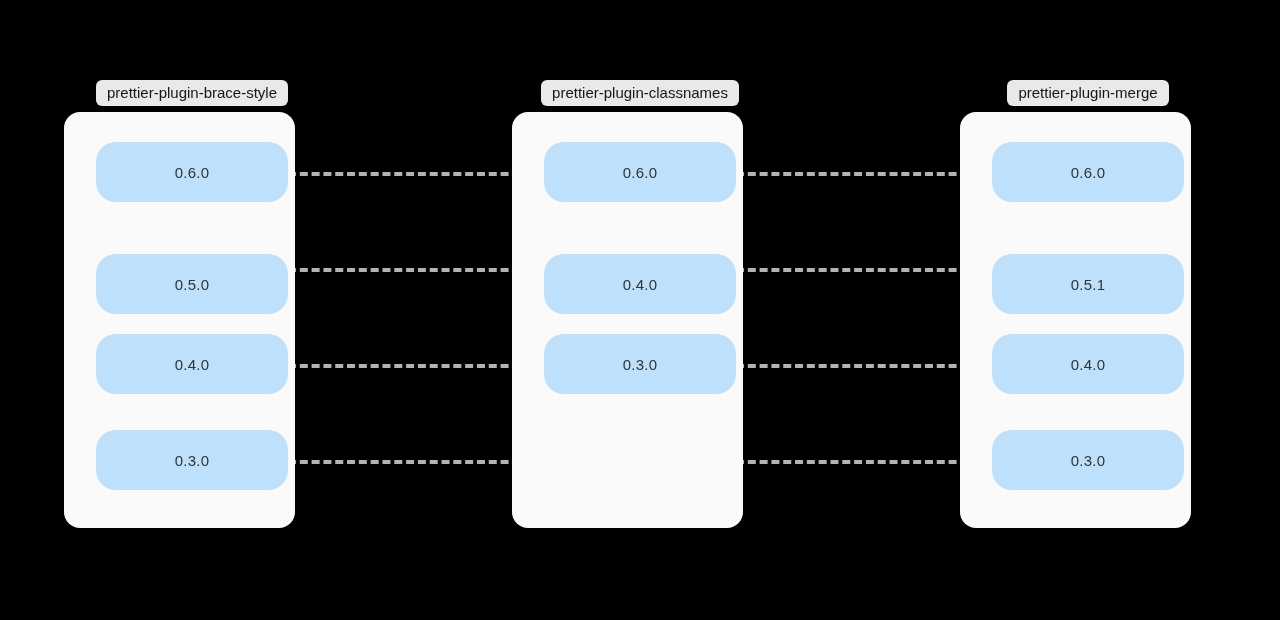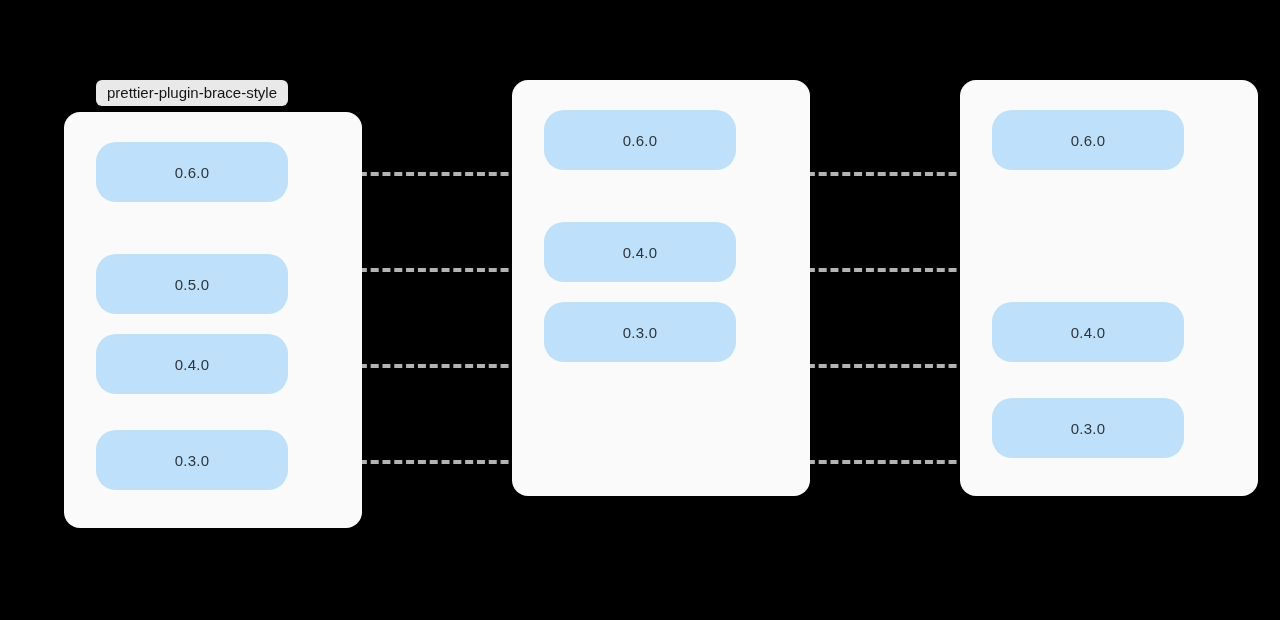--- a/index.html
+++ b/index.html
@@ -63,21 +63,21 @@
     background: #e9e9e9;
     border-radius: 6px;
     font-size: 15px;
     line-height: 26px;
     color: #161616;
     white-space: nowrap;
   }
 
   .panel {
     position: relative;
-    width: 298px;
+    width: 231px;
     height: 416px;
     background: #fafafa;
     border-radius: 16px;
     overflow: hidden;
   }
 
   .node {
     position: absolute;
     left: 32px;
     width: 192px;
@@ -116,26 +116,33 @@
         <div class="column-header-pill">prettier-plugin-brace-style</div>
       </div>
       <div class="panel">
         <div class="node row-0">0.6.0</div>
         <div class="node row-1">0.5.0</div>
         <div class="node row-2">0.4.0</div>
         <div class="node row-3">0.3.0</div>
       </div>
     </div>
     <div class="column" style="left: 512px;">
+      <div class="column-header">
+        <div class="column-header-pill">prettier-plugin-classnames</div>
+      </div>
       <div class="panel">
         <div class="node row-0">0.6.0</div>
         <div class="node row-1">0.4.0</div>
         <div class="node row-2">0.3.0</div>
       </div>
     </div>
     <div class="column" style="left: 960px;">
+      <div class="column-header">
+        <div class="column-header-pill">prettier-plugin-merge</div>
+      </div>
       <div class="panel">
         <div class="node row-0">0.6.0</div>
+        <div class="node row-1">0.5.1</div>
         <div class="node row-2">0.4.0</div>
         <div class="node row-3">0.3.0</div>
       </div>
     </div>
   </div>
 
 </body></html>

